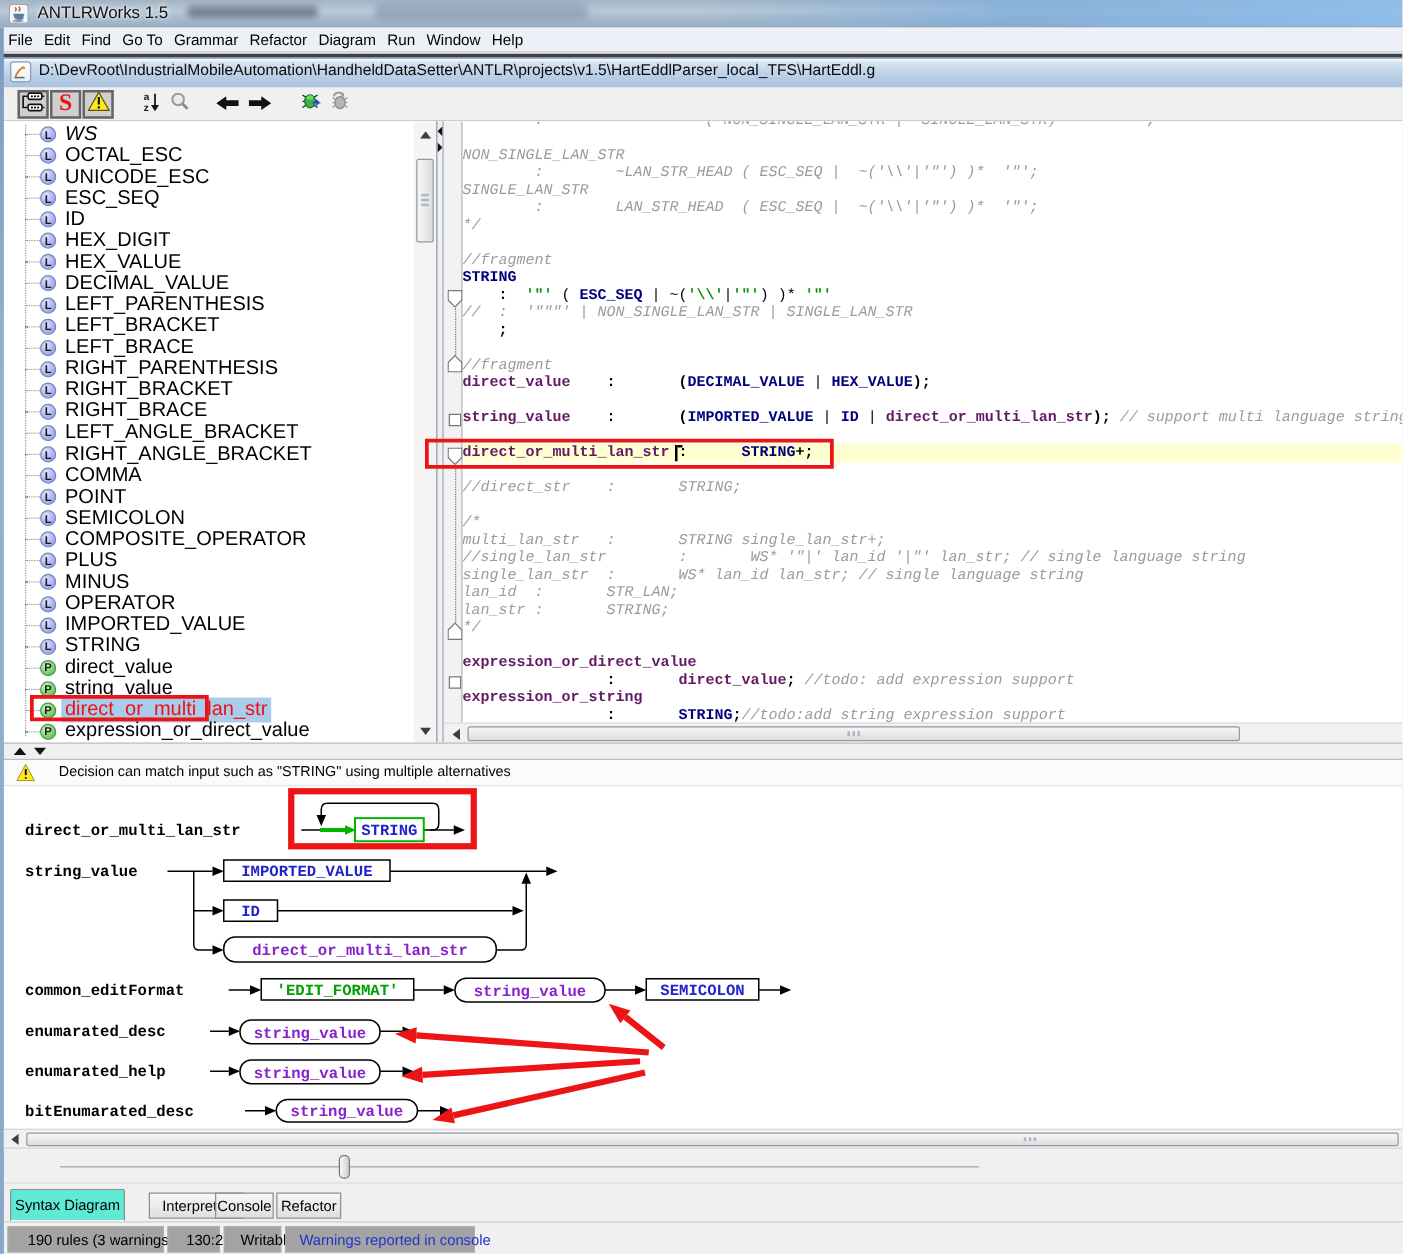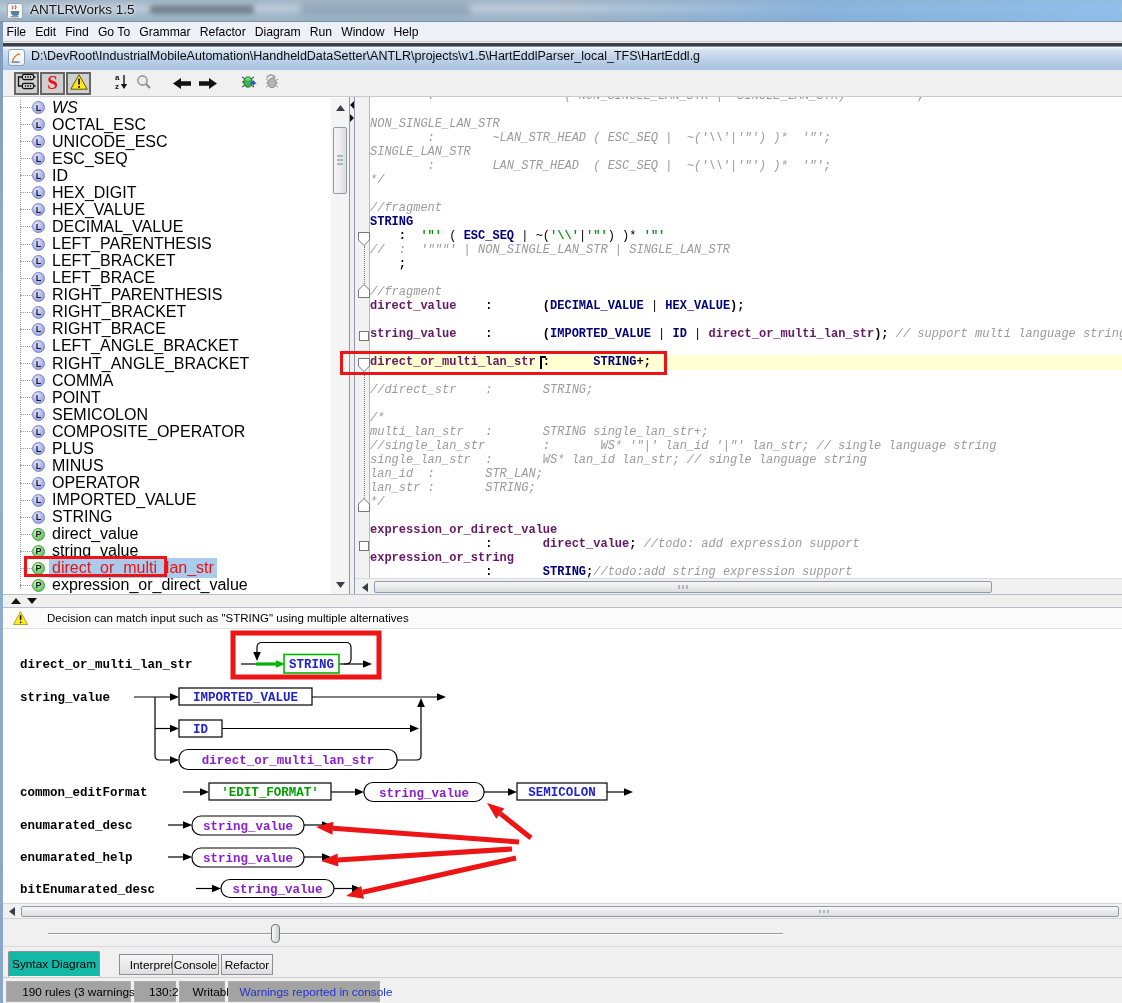--- a/index.html
+++ b/index.html
@@ -103,21 +103,21 @@
 
   
   #zoomrow { left:0; top:920px; width:1122px; height:27px; background:#f0f0f0; border-bottom:1px solid #d8d8d8; border-left:3px solid #8aa6c4; }
   #zoom-label { left:10px; top:928px; font-size:12px; color:#000;margin-top:30px; }
   #zoom-track { left:48px; top:933px; width:735px; height:2px; background:#9a9a9a; border-bottom:1px solid #fff; }
   #zoom-thumb { left:271px; top:924px; width:9px; height:19px; background:linear-gradient(90deg,#f8f8f8,#e8e8e8 40%,#cfcfcf); border:1px solid #6f7786; border-radius:4px; }
 
   
   #tabsrow { left:0; top:947px; width:1122px; height:30px; background:#f0f0f0; border-left:3px solid #8aa6c4; }
   .tab { position:absolute; font-size:11.8px; color:#000; border:1px solid #8e8e96; display:flex; align-items:center; justify-content:center; padding:0 6px; white-space:nowrap; }
-  .tab.sel { background:#14b8a6; top:4px; height:26px; z-index:2; border-bottom:1px solid #fff; border-top-left-radius:2px; border-top-right-radius:2px; }
+  .tab.sel { background:#5eead4; top:4px; height:26px; z-index:2; border-bottom:1px solid #fff; border-top-left-radius:2px; border-top-right-radius:2px; }
   .tab.unsel { background:linear-gradient(180deg,#f6f6f6,#e9e9e9 60%,#dedede); top:7px; height:21px; }
 
   
   #statusbar { left:0; top:977px; width:1122px; height:26px; background:#f0f0f0; border-top:1px solid #cfcfcf; border-left:3px solid #8aa6c4; }
   .scell { position:absolute; top:3px; height:21px; border:1px solid #adadad; font-size:11.8px; color:#000; display:flex; align-items:center; justify-content:center; background:#a3a3a3; white-space:nowrap;padding-left:24px; }
   .scell.link { color:#2233cc; }
 
   
   #winborder { left:0; top:22px; width:3px; height:981px; background:linear-gradient(180deg,#7d9bbd,#93b2d2 30%,#88a7c9); }
 

